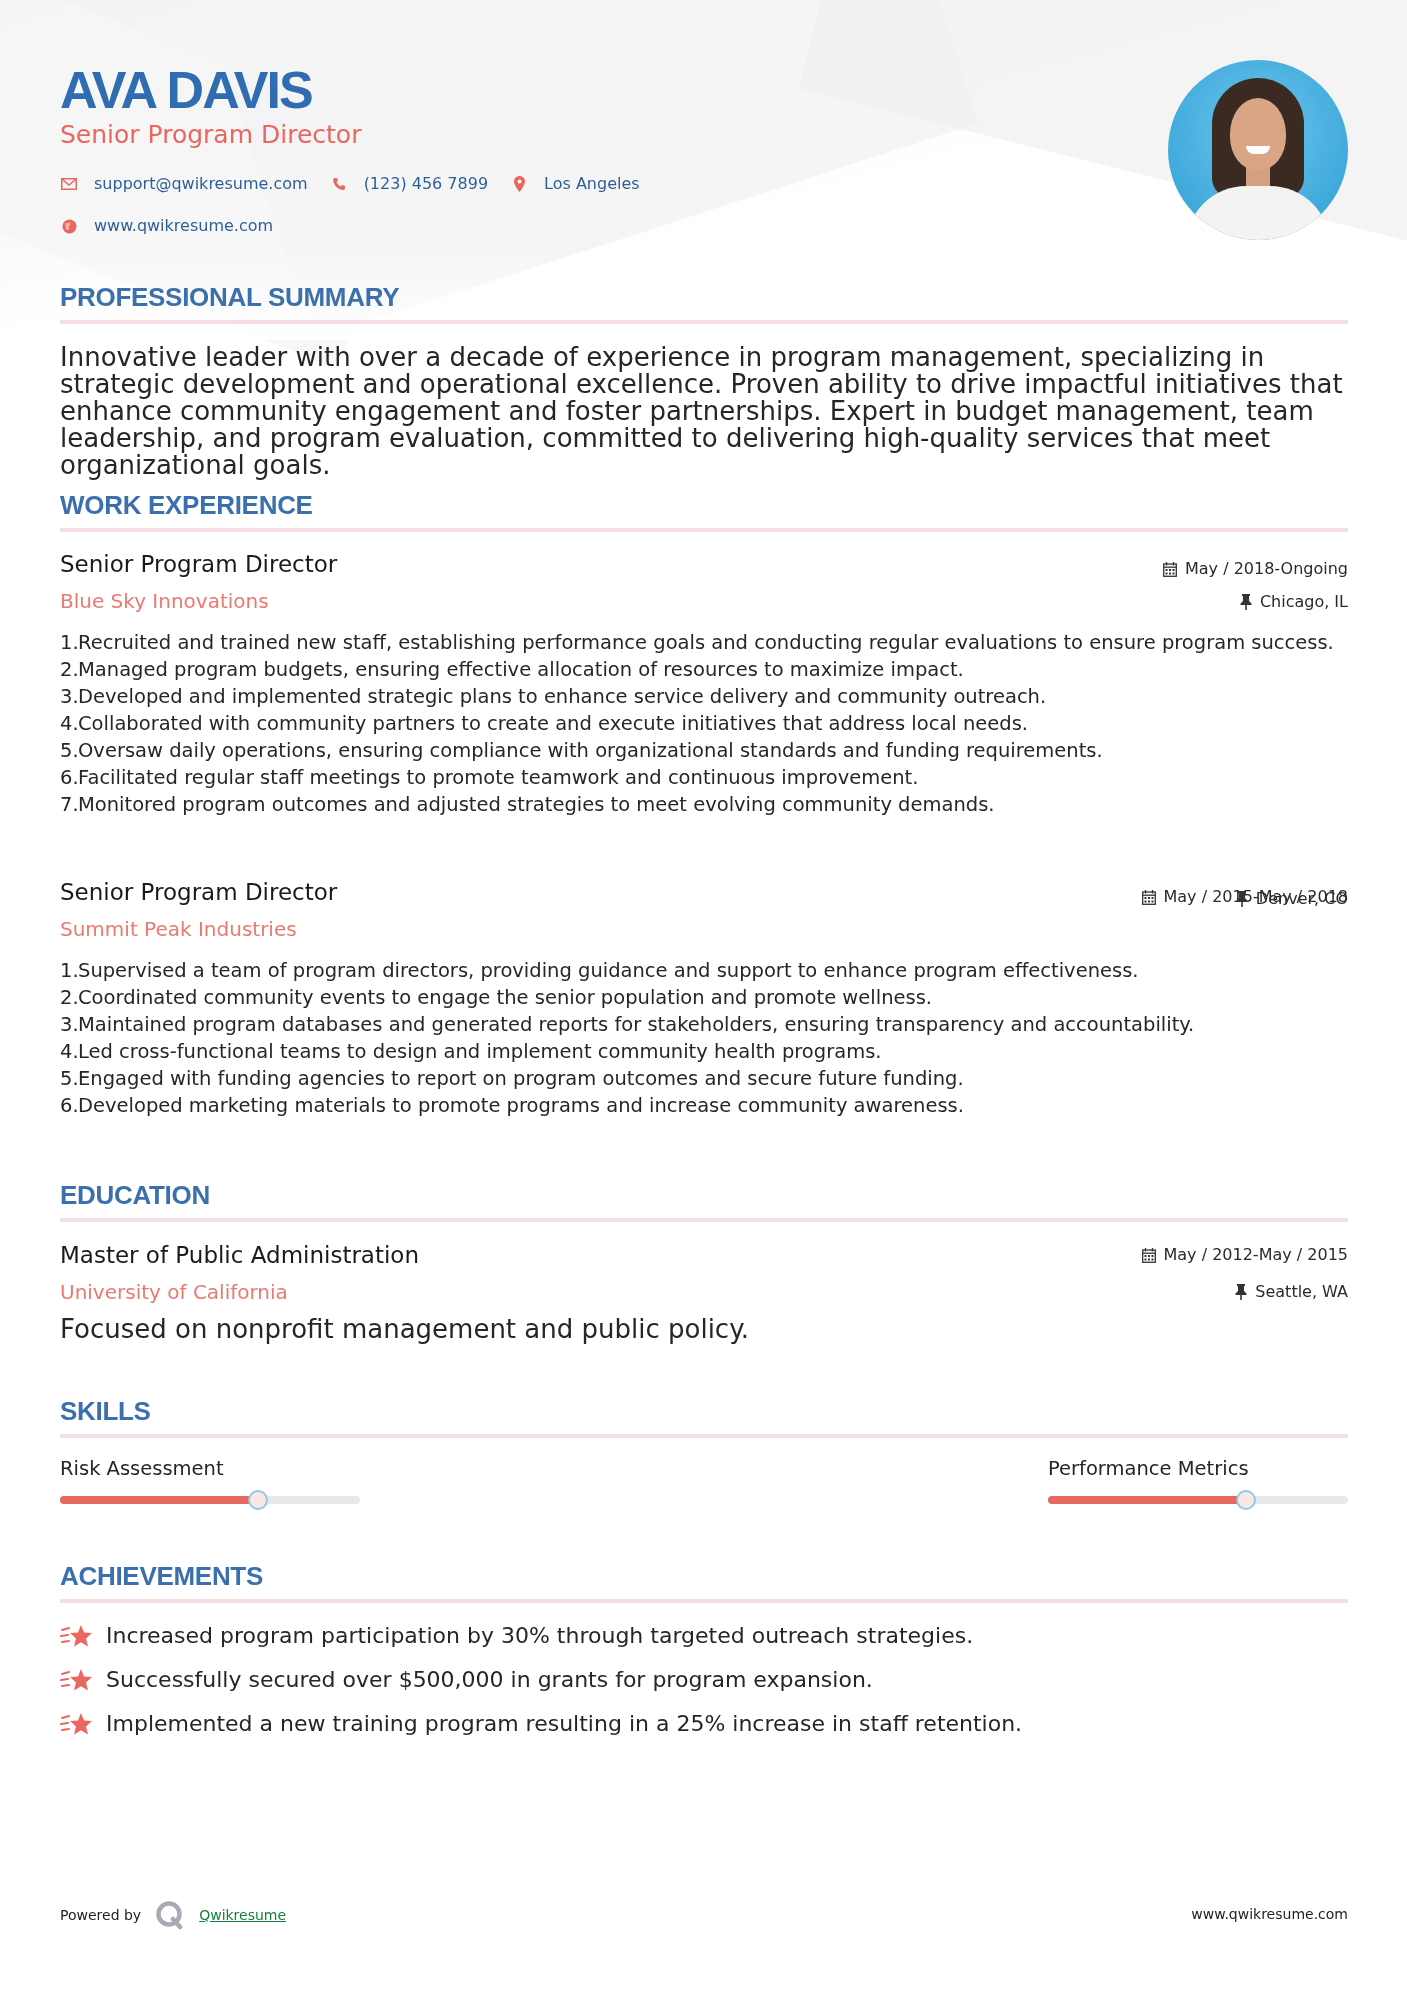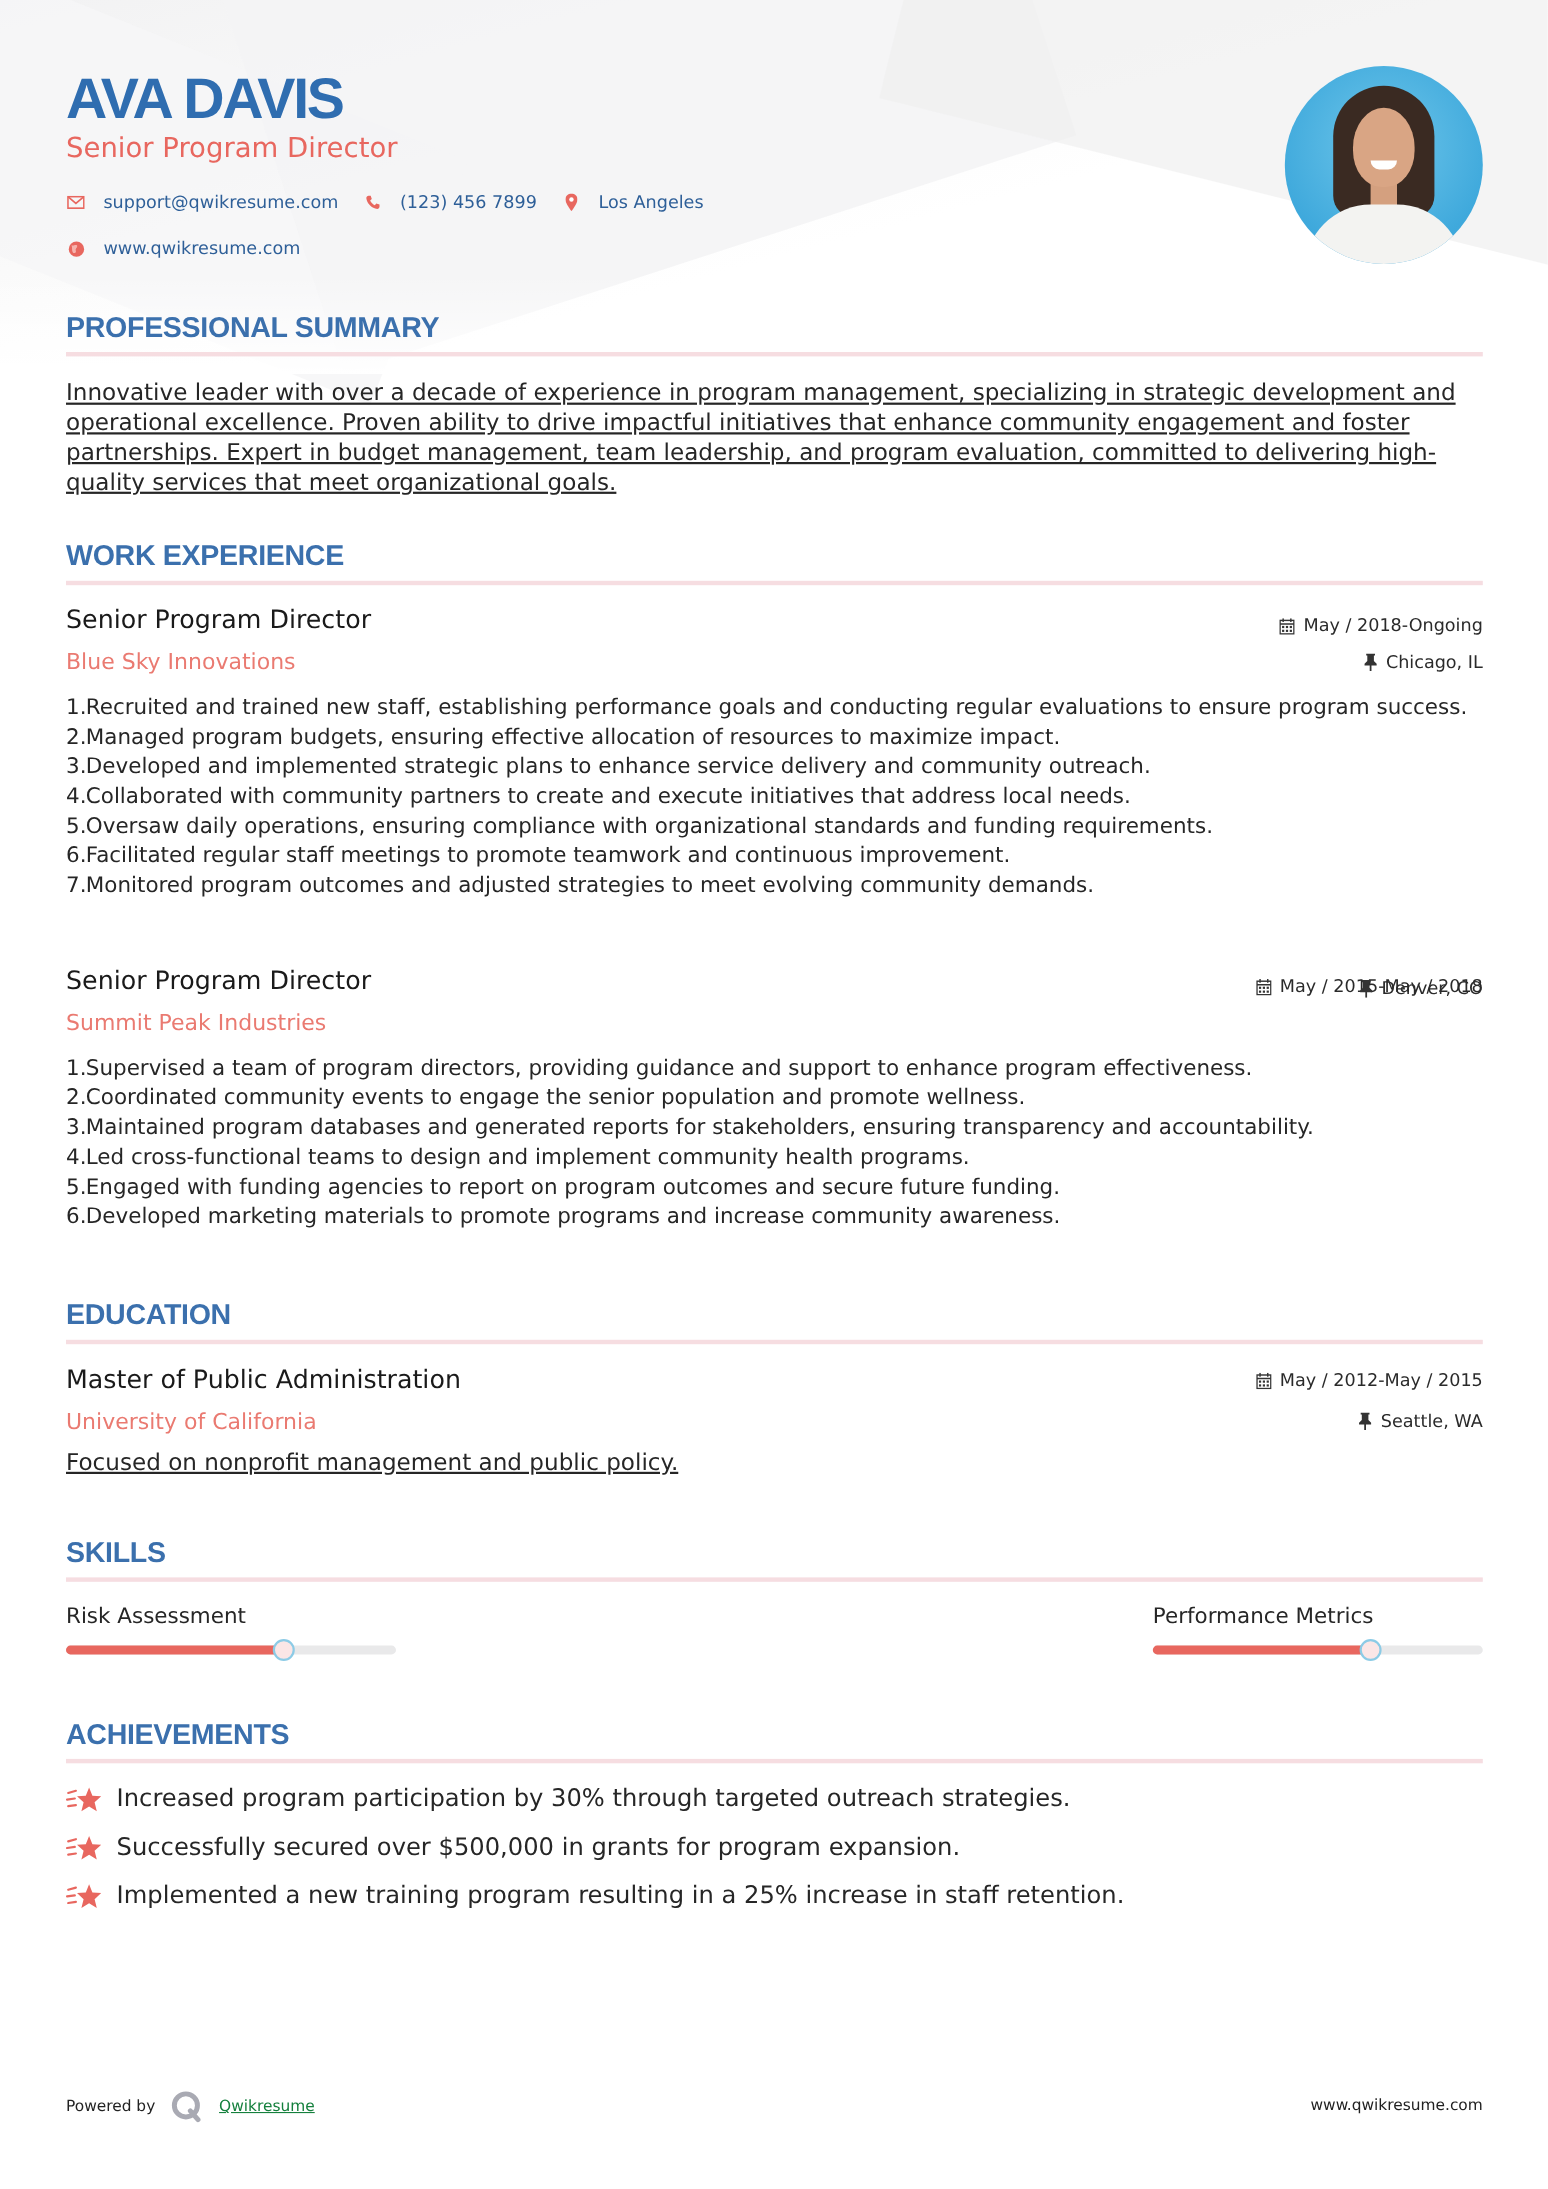--- a/index.html
+++ b/index.html
@@ -38,21 +38,21 @@
   .photo .face { position: absolute; left: 62px; top: 38px; width: 56px; height: 72px; border-radius: 50% 50% 46% 46%; background: #d9a584; }
   .photo .smile { position: absolute; left: 78px; top: 86px; width: 24px; height: 8px; border-radius: 0 0 12px 12px; background: #ffffff; }
   .photo .shirt { position: absolute; left: 18px; top: 126px; width: 144px; height: 80px; border-radius: 60px 60px 0 0; background: #f3f3f1; }
   .photo .neck { position: absolute; left: 78px; top: 104px; width: 24px; height: 30px; background: #d4a07f; }
 
   
   .section-title { position: absolute; left: 0; font-family: "Liberation Sans", sans-serif; font-weight: bold;
                    font-size: 26px; color: #3b70ad; line-height: 32px; letter-spacing: -0.3px; }
   .divider { position: absolute; left: 0; width: 1288px; height: 4px; background: #f6dde1; }
 
-  .para { position: absolute; left: 0; width: 1288px; font-size: 21px; line-height: 27px; color: #262626; text-decoration: underline; }
+  .para { position: absolute; left: 0; width: 1288px; font-size: 26px; line-height: 27px; color: #262626; }
 
   .job-title { position: absolute; left: 0; font-size: 23px; line-height: 30px; color: #1a1a1a; }
   .company { position: absolute; left: 0; font-size: 20px; line-height: 26px; color: #ea7a71; }
   .meta { position: absolute; right: 0; display: flex; align-items: center; justify-content: center;
           font-size: 16px; line-height: 22px; color: #2a2a2a; }
   .meta .m-icon { margin-right: 8px; display: inline-flex; align-items: center; }
 
   .list { position: absolute; left: 0; width: 1288px; font-size: 19.5px; line-height: 27px; color: #262626; list-style: none; }
   .list li { display: flex; }
   .list li .num { width: 18px; flex: 0 0 18px; }

